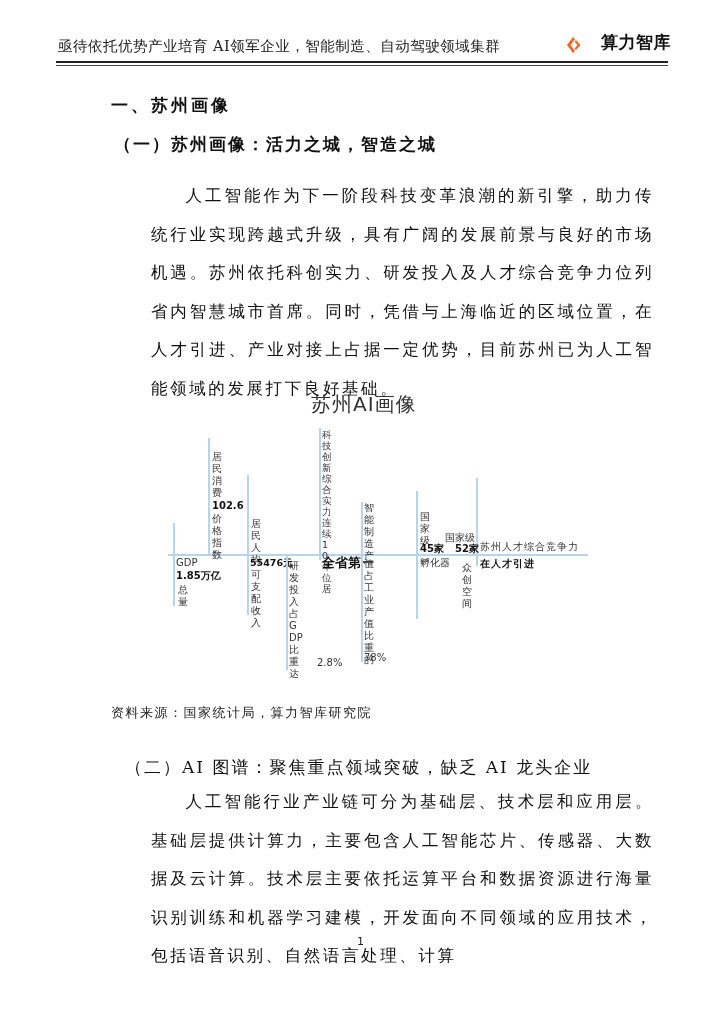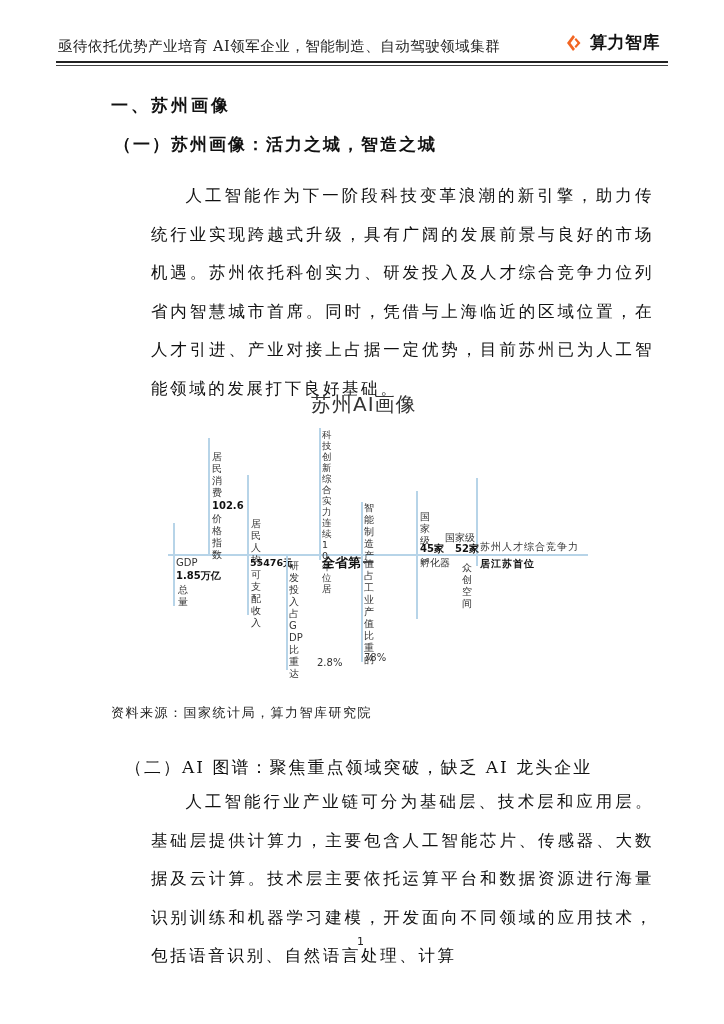--- a/index.html
+++ b/index.html
@@ -1,19 +1,19 @@
 <!DOCTYPE html>
 <html><head>
 <meta charset="utf-8">
 <style>
   html, body { margin:0; padding:0; background:#ffffff; }
   body { width:724px; height:1024px; position:relative; overflow:hidden;
          font-family:"DejaVu Serif","Liberation Serif",serif; color:#111; }
   .header-title { position:absolute; left:58px; top:37px; font-size:14.5px; letter-spacing:0.5px; color:#222; }
-  .logo { position:absolute; left:566px; top:31px; display:flex; align-items:center; gap:8px; }
+  .logo { position:absolute; left:566px; top:31px; display:flex; align-items:flex-end; gap:19px; }
   .logo-icon { width:16px; height:18px; }
   .logo-text { font-family:"DejaVu Sans","Liberation Sans",sans-serif; font-weight:bold; font-size:17px; color:#111; letter-spacing:0.5px; }
   .rule1 { position:absolute; left:56px; top:61px; width:612px; height:2px; background:#222; }
   .rule2 { position:absolute; left:56px; top:65px; width:612px; height:1px; background:#444; }
 
   .h1 { position:absolute; left:111px; top:94px; font-size:17px; font-weight:bold; letter-spacing:3px; }
   .h2 { position:absolute; left:114px; top:133px; font-size:17px; font-weight:bold; letter-spacing:2px; }
   .para { position:absolute; left:111px; width:503px; font-size:16.5px; line-height:38.5px; letter-spacing:2.6px; text-align:justify;margin-left:40px; }
   .para .indent { display:inline-block; width:34px; }
   .p1 { top:177px; }
@@ -84,21 +84,21 @@
   <div class="clabel vtext" style="left:420px; top:511px;">国家级</div>
   <div class="clabel bold" style="left:420px; top:543px;">45家</div>
   <div class="clabel" style="left:420px; top:557px;">孵化器</div>
 
   <div class="vline" style="left:476px; top:478px; height:88px;"></div>
   <div class="clabel" style="left:445px; top:532px;">国家级</div>
   <div class="clabel bold" style="left:455px; top:543px;">52家</div>
   <div class="clabel vtext" style="left:462px; top:562px;">众创空间</div>
 
   <div class="clabel" style="left:480px; top:541px; letter-spacing:1px;">苏州人才综合竞争力</div>
-  <div class="clabel bold" style="left:480px; top:558px; letter-spacing:1px;">居江苏首位</div>
+  <div class="clabel bold" style="left:480px; top:558px; letter-spacing:1px;">在人才引进</div>
 </div>
 
 <div class="source">资料来源：国家统计局，算力智库研究院</div>
 
 <div class="h3">（二）AI 图谱：聚焦重点领域突破，缺乏 AI 龙头企业</div>
 <div class="para p2"><span class="indent"></span><span>人工智能行业产业链可分为基础层、技术层和应用层。基础层提供计算力，主要包含人工智能芯片、传感器、大数据及云计算。技术层主要依托运算平台和数据资源进行海量识别训练和机器学习建模，开发面向不同领域的应用技术，包括语音识别、自然语言处理、计算</span></div>
 
 <div class="pagenum">1</div>
 
 </body></html>

